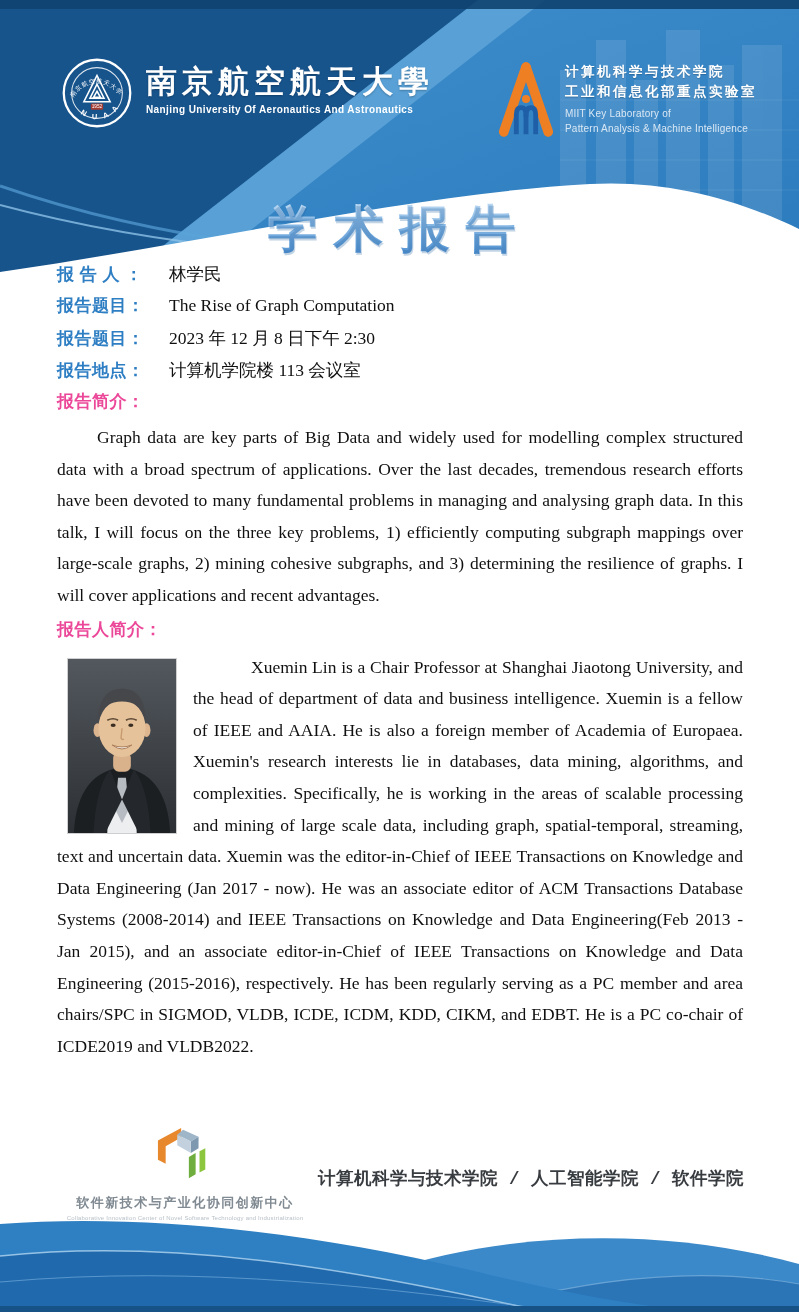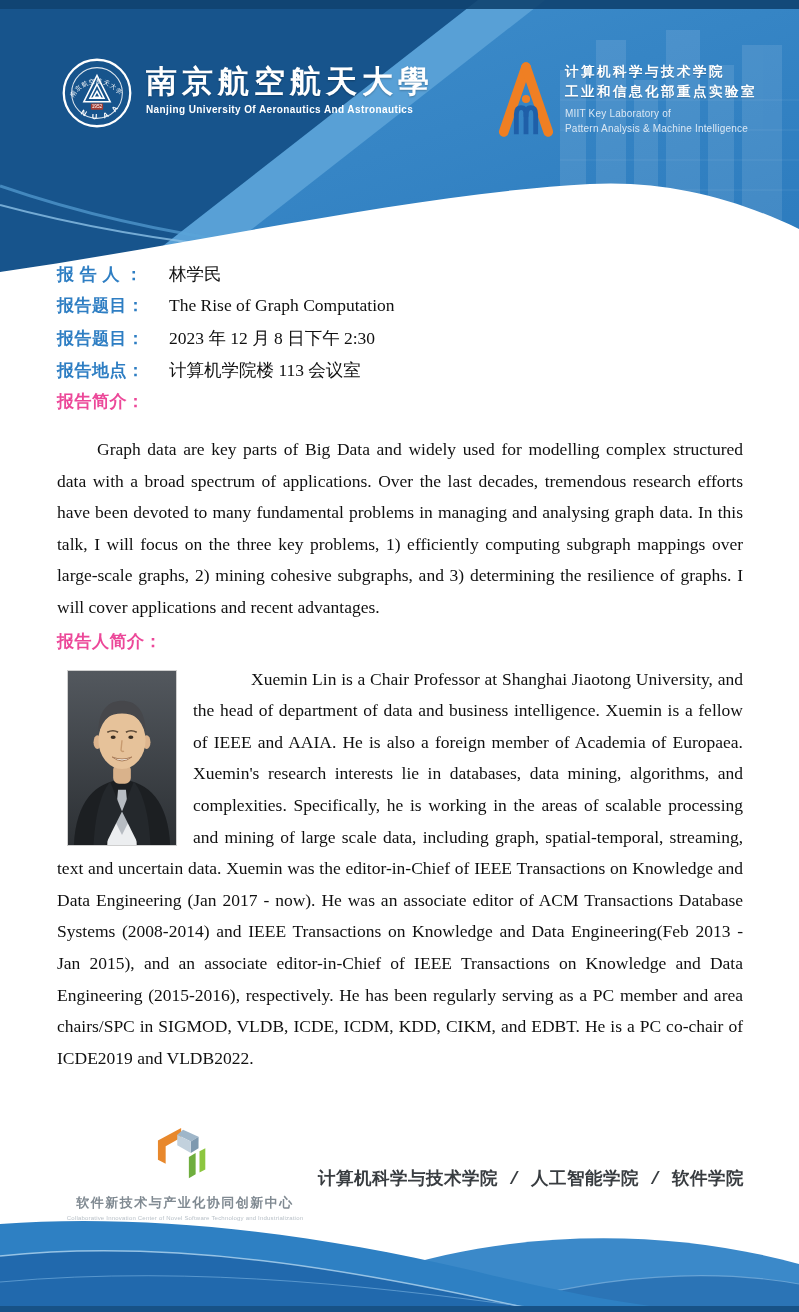--- a/index.html
+++ b/index.html
@@ -56,21 +56,21 @@
     font-family:"Liberation Sans","DejaVu Sans",sans-serif; letter-spacing:.5px;
   }
   .detail-value { font-size:17.5px; color:#101010; }
   .section-label {
     height:32px; color:#ec4899; font-weight:bold; font-size:17px;
     font-family:"Liberation Sans","DejaVu Sans",sans-serif; letter-spacing:.5px;
     display:flex; align-items:baseline;
   }
   .para {
     font-size:17.5px; color:#101010; line-height:31.6px;
-    text-align:justify; text-indent:40px;margin-top:12px;
+    text-align:justify; text-indent:40px;
   }
   .bio-wrap { margin-top:2px; }
   .bio-photo {
     float:left; width:110px; height:176px; margin:6px 16px 6px 10px;
     border:1px solid #cfcfcf; display:block; background:#3a3f44;
   }
   .bio-text {
     font-size:17.5px; color:#101010; line-height:31.6px;
     text-align:justify; text-indent:58px;
   }
@@ -177,20 +177,21 @@
     <div class="lab-text">
       <div class="lab-zh">计算机科学与技术学院</div>
       <div class="lab-zh">工业和信息化部重点实验室</div>
       <div class="lab-en">
         <div>MIIT Key Laboratory of</div>
         <div>Pattern Analysis &amp; Machine Intelligence</div>
       </div>
     </div>
   </div>
 
+  <div class="page-title">学术报告</div>
 
   <div class="content">
 
     <div class="detail-row">
       <span class="detail-label">报 告 人 ：</span>
       <span class="detail-value">林学民</span>
     </div>
     <div class="detail-row">
       <span class="detail-label">报告题目：</span>
       <span class="detail-value">The Rise of Graph Computation</span>

